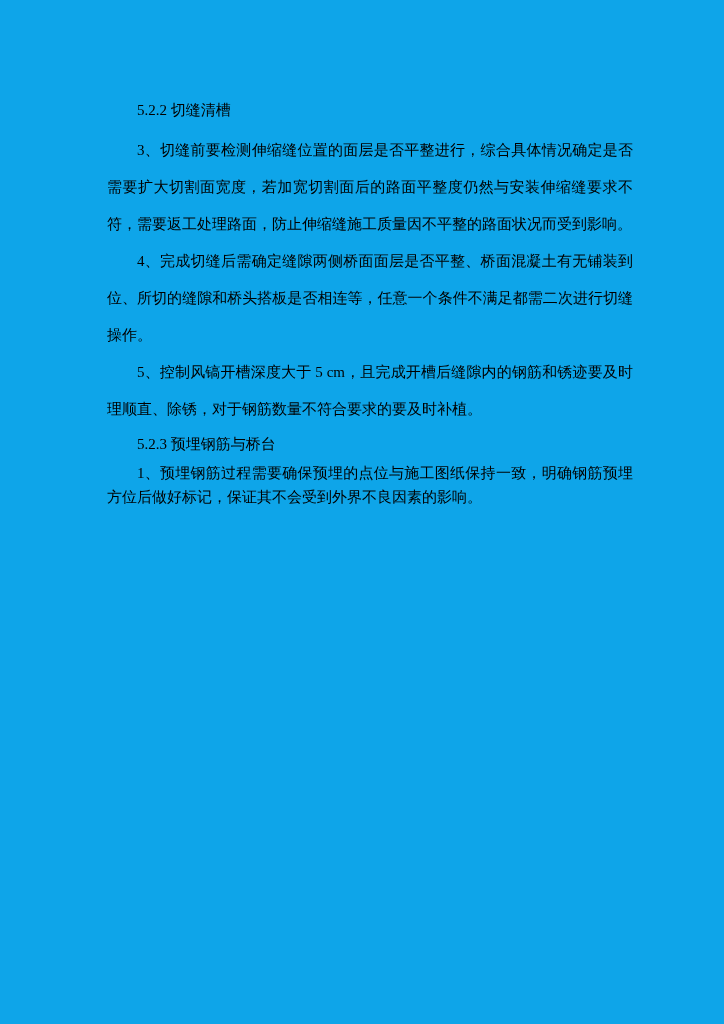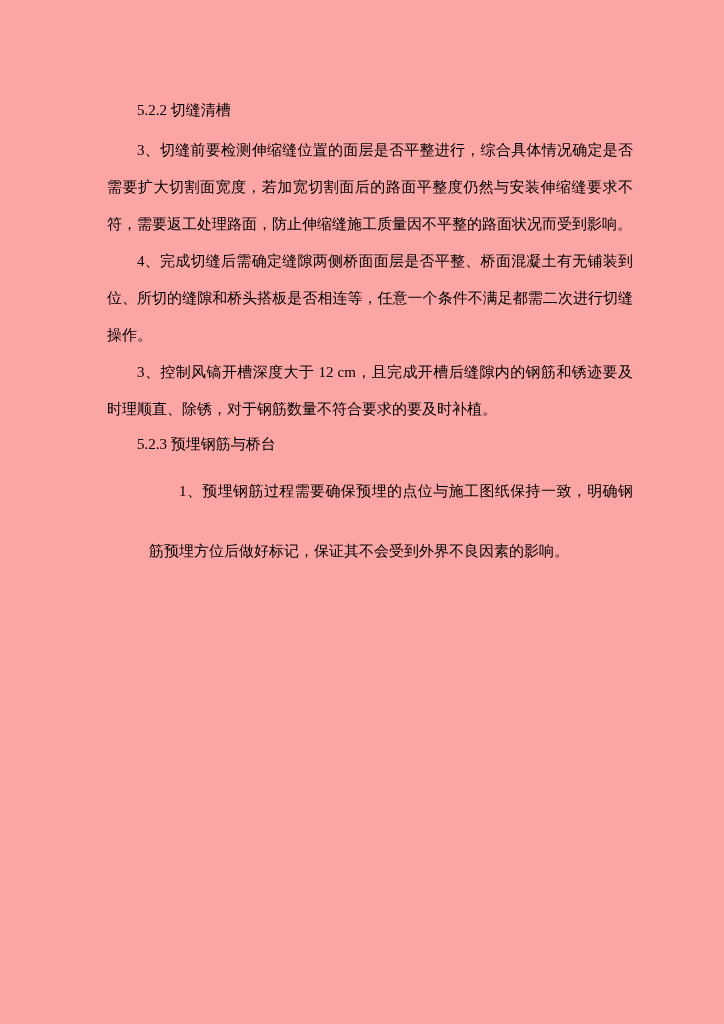--- a/index.html
+++ b/index.html
@@ -30,22 +30,22 @@
     word-break: break-all;
     font-weight: 400;
   }
   .heading {
     text-align: left;
   }
 </style>
 </head>
 <body>
 
-<div class="page" style="background: #fca5a5; text-decoration: underline;">
+<div class="page" style="background: #0ea5e9; text-decoration: underline;">
   <div class="doc-content" id="doc-content" style="color: rgb(0, 0, 0);">
       <p class="block heading" style="line-height: 44px;">5.2.2 切缝清槽</p>
       <p class="block paragraph" style="line-height: 37px;">3、切缝前要检测伸缩缝位置的面层是否平整进行，综合具体情况确定是否需要扩大切割面宽度，若加宽切割面后的路面平整度仍然与安装伸缩缝要求不符，需要返工处理路面，防止伸缩缝施工质量因不平整的路面状况而受到影响。</p>
       <p class="block paragraph" style="line-height: 37px;">4、完成切缝后需确定缝隙两侧桥面面层是否平整、桥面混凝土有无铺装到位、所切的缝隙和桥头搭板是否相连等，任意一个条件不满足都需二次进行切缝操作。</p>
-      <p class="block paragraph" style="line-height: 37px;">3、控制风镐开槽深度大于 12 cm，且完成开槽后缝隙内的钢筋和锈迹要及时理顺直、除锈，对于钢筋数量不符合要求的要及时补植。</p>
+      <p class="block paragraph" style="line-height: 37px;">5、控制风镐开槽深度大于 5 cm，且完成开槽后缝隙内的钢筋和锈迹要及时理顺直、除锈，对于钢筋数量不符合要求的要及时补植。</p>
       <p class="block heading" style="line-height: 33px;">5.2.3 预埋钢筋与桥台</p>
-      <p class="block paragraph" style="line-height: 60px; margin-left: 42px;">1、预埋钢筋过程需要确保预埋的点位与施工图纸保持一致，明确钢筋预埋方位后做好标记，保证其不会受到外界不良因素的影响。</p>
+      <p class="block paragraph" style="line-height: 24px;">1、预埋钢筋过程需要确保预埋的点位与施工图纸保持一致，明确钢筋预埋方位后做好标记，保证其不会受到外界不良因素的影响。</p>
     </div>
 </div>
 
 </body></html>

